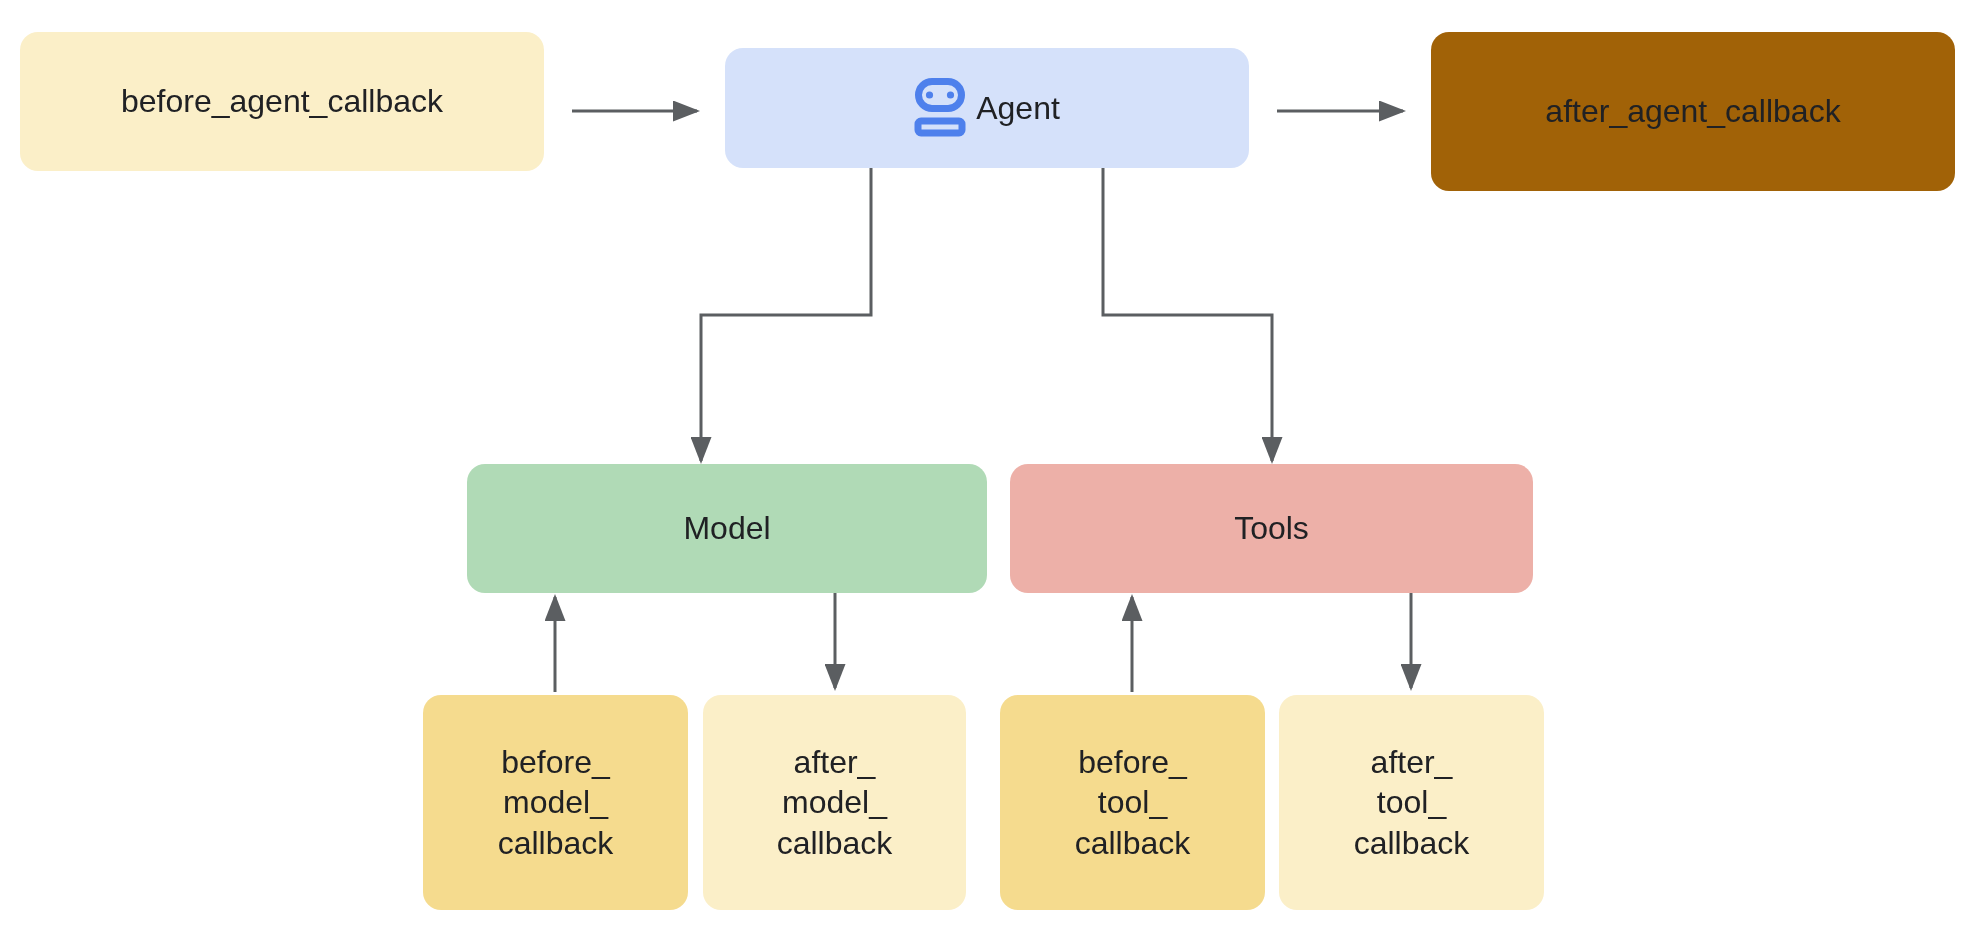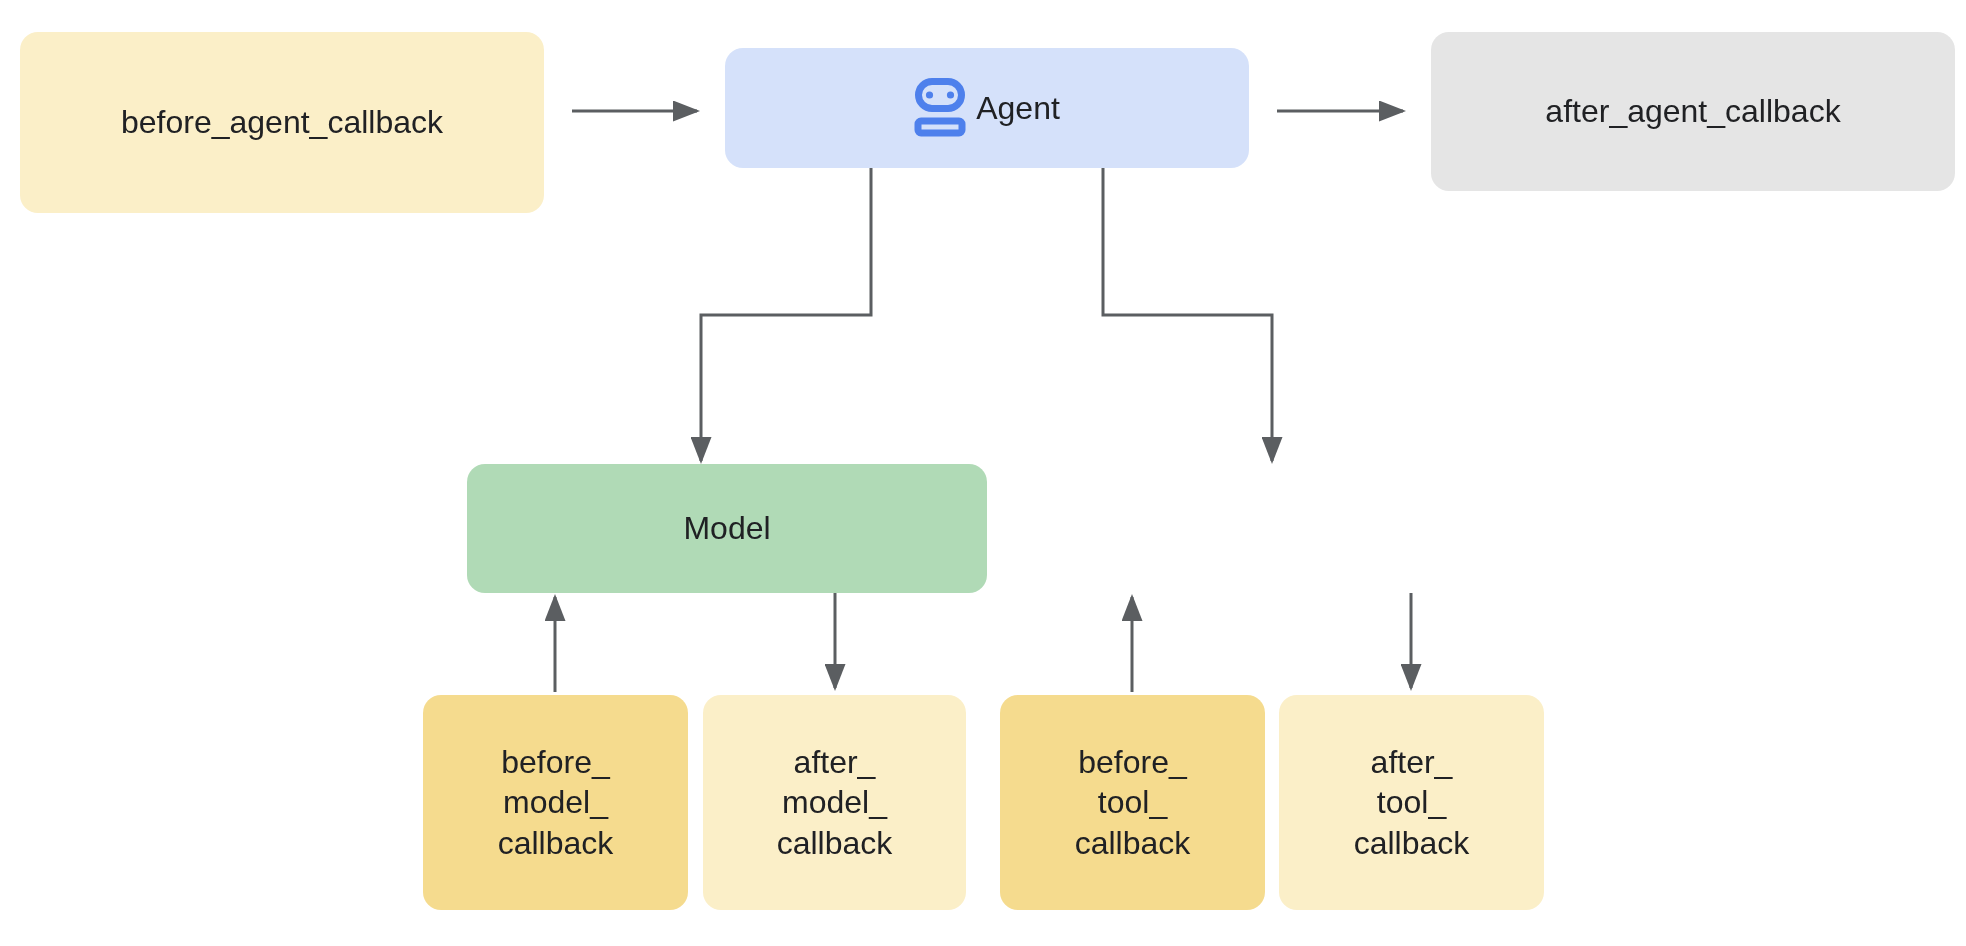--- a/index.html
+++ b/index.html
@@ -18,23 +18,23 @@
     position: absolute;
     display: flex;
     align-items: center;
     justify-content: center;
     border-radius: 18px;
     font-size: 32px;
     text-align: center;
     box-sizing: border-box;
   }
   .multiline { white-space: pre-line; line-height: 1.26; }
-  #n-before-agent { left: 20px;   top: 32px;  width: 524px; height: 181px; background: #FBEFC8; }
+  #n-before-agent { left: 20px;   top: 32px;  width: 524px; height: 139px; background: #FBEFC8; }
   #n-agent        { left: 725px;  top: 48px;  width: 524px; height: 120px; background: #D5E1FA; gap: 10px; }
-  #n-after-agent  { left: 1431px; top: 32px;  width: 524px; height: 159px; background: #e5e5e5; }
+  #n-after-agent  { left: 1431px; top: 32px;  width: 524px; height: 159px; background: #a16207; }
   #n-model        { left: 467px;  top: 464px; width: 520px; height: 129px; background: #B0DAB6; }
   #n-tools        { left: 1010px; top: 464px; width: 523px; height: 129px; background: #EDB0A8; }
   #n-before-model { left: 423px;  top: 695px; width: 265px; height: 215px; background: #F5DB8E; }
   #n-after-model  { left: 703px;  top: 695px; width: 263px; height: 215px; background: #FBEFC8; }
   #n-before-tool  { left: 1000px; top: 695px; width: 265px; height: 215px; background: #F5DB8E; }
   #n-after-tool   { left: 1279px; top: 695px; width: 265px; height: 215px; background: #FBEFC8; }
   .robot-svg { display: block; }
 </style>
 </head>
 <body>
@@ -72,20 +72,23 @@
   </div>
 
   <div class="node" id="n-after-agent">
     <span>after_agent_callback</span>
   </div>
 
   <div class="node" id="n-model">
     <span>Model</span>
   </div>
 
+  <div class="node" id="n-tools">
+    <span>Tools</span>
+  </div>
 
   <div class="node" id="n-before-model">
     <span class="multiline">before_
 model_
 callback</span>
   </div>
 
   <div class="node" id="n-after-model">
     <span class="multiline">after_
 model_

